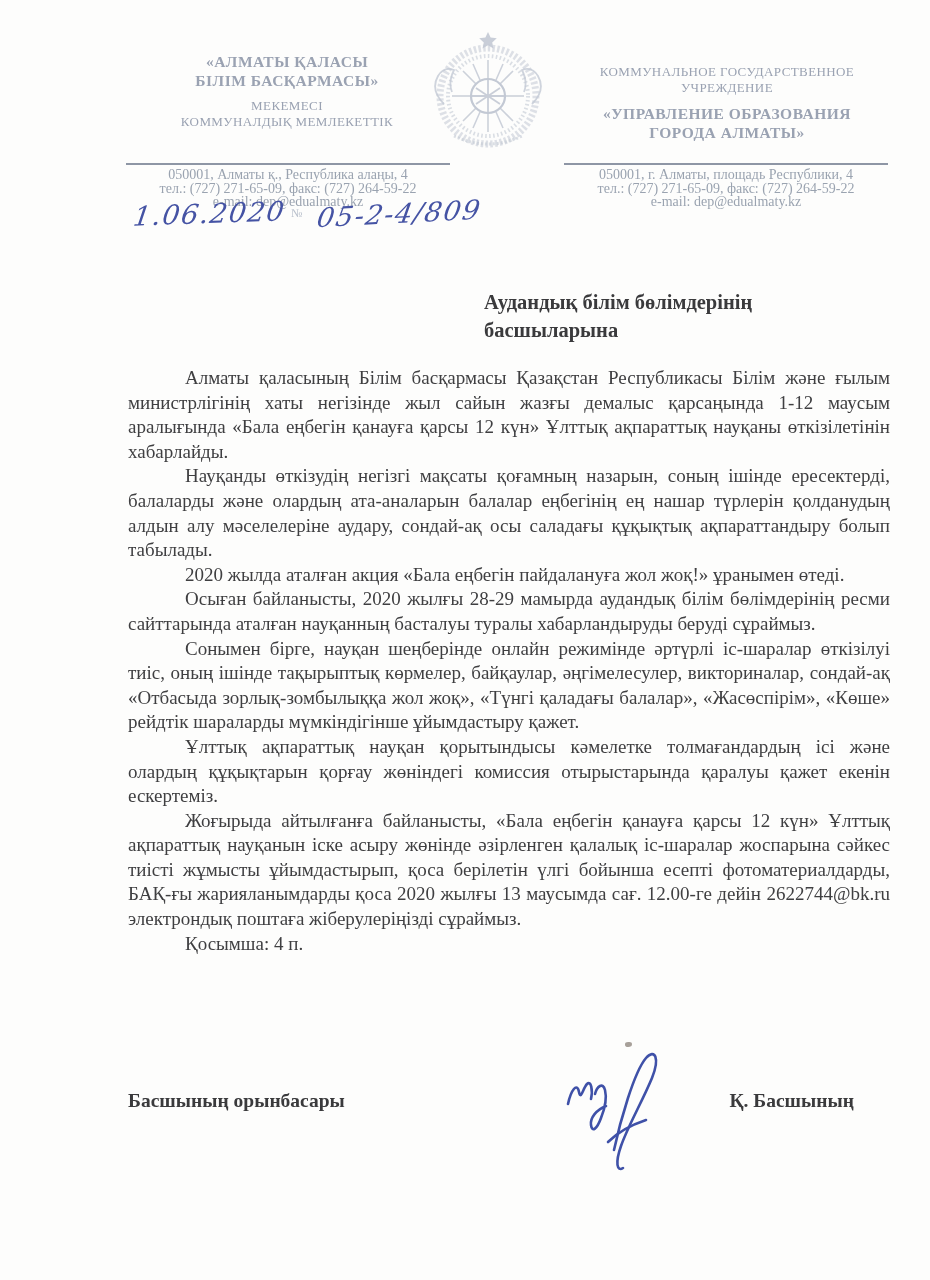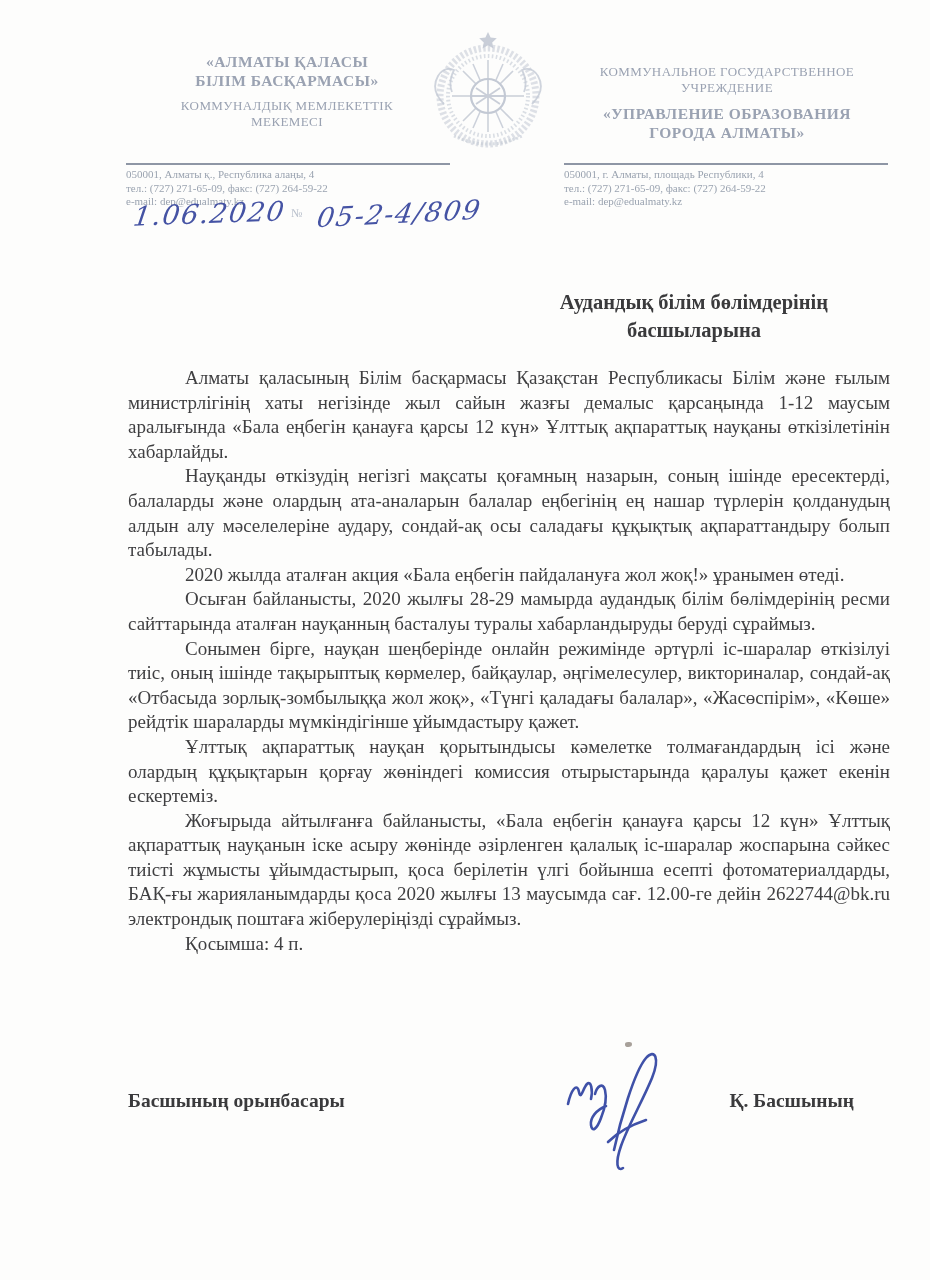--- a/index.html
+++ b/index.html
@@ -16,38 +16,38 @@
   
   .org{position:absolute;text-align:center;color:#9aa2b2;}
   .org-left{left:126px;top:52px;width:322px;}
   .org-right{left:564px;top:52px;width:326px;}
   .org .org-name{font-weight:bold;font-size:15.5px;line-height:19px;letter-spacing:.5px;}
   .org .org-sub{font-size:13px;line-height:16px;margin-top:8px;letter-spacing:.4px;}
   .org-right .org-sub{margin-top:12px;margin-bottom:8px;}
   .emblem{position:absolute;left:424px;top:26px;width:128px;height:132px;filter:blur(.4px);}
   
   .contacts{position:absolute;top:163px;width:324px;border-top:2px solid #8e96a5;
-            padding-top:3px;font-size:11px;line-height:13.5px;color:#9aa3b0;}
+            padding-top:3px;text-align:center;font-size:14px;line-height:13.5px;color:#9aa3b0;}
   .contacts-left{left:126px;}
   .contacts-right{left:564px;}
   
   .regline{position:absolute;left:134px;top:198px;width:340px;white-space:nowrap;}
   .hand{
     font-family:"DejaVu Serif", serif;
     font-style:italic;
     color:#4553a4;
     font-size:27px;
     letter-spacing:1.5px;
     display:inline-block;
     transform:skewX(-10deg) rotate(-2deg);
   }
   .hand-num{transform:skewX(-12deg) rotate(-3deg);margin-left:10px;}
   .faint-no{color:#b9c0cc;font-size:12px;margin:0 2px;vertical-align:6px;}
   
-  .recipient{position:absolute;right:62px;top:288px;width:420px;text-align:center;
+  .recipient{position:absolute;right:62px;top:288px;width:420px;text-align:left;
              font-weight:bold;font-size:20.5px;line-height:28px;color:#3a3a3c;}
   
   .body{position:absolute;left:128px;top:366px;width:762px;
         font-size:19px;line-height:24.6px;text-align:justify;color:#3f3f41;}
   .body p{margin:0;text-indent:57px;}
   
   .sigrow{position:absolute;left:128px;top:1090px;width:726px;font-weight:bold;font-size:19.5px;color:#3a3a3c;}
   .sig-pos{position:absolute;left:0;top:0;font-family:Liberation Serif, serif;}
   .sig-name{position:absolute;right:0;top:0;}
   .signature{position:absolute;left:562px;top:1046px;width:118px;height:130px;}
@@ -61,22 +61,22 @@
 <body>
 
 <div class="page">
 
   <div class="org org-left">
     <div class="org-name">
       <div>«АЛМАТЫ ҚАЛАСЫ</div>
       <div>БІЛІМ БАСҚАРМАСЫ»</div>
     </div>
     <div class="org-sub">
+      <div>МЕКЕМЕСІ</div>
       <div>КОММУНАЛДЫҚ МЕМЛЕКЕТТІК</div>
-      <div>МЕКЕМЕСІ</div>
     </div>
   </div>
 
   <div class="emblem">
     <svg viewBox="0 0 128 132" width="128" height="132" xmlns="http://www.w3.org/2000/svg">
       <g fill="none" stroke="#c3c9d4">
         <circle cx="64" cy="70" r="48" stroke-width="7" stroke-dasharray="2.5 2.2" opacity="0.55"></circle>
         <circle cx="64" cy="70" r="40" stroke-width="4" stroke-dasharray="1.6 2.4" opacity="0.6"></circle>
         <g stroke-width="1.6" opacity="0.85">
           <line x1="64" y1="53" x2="64" y2="34"></line>

